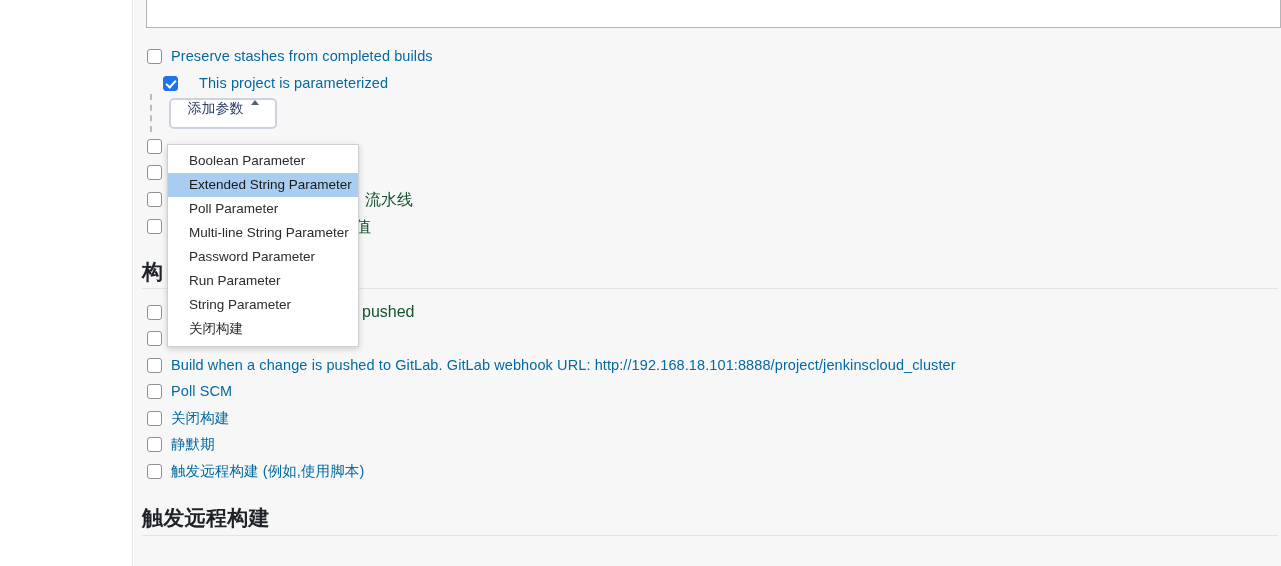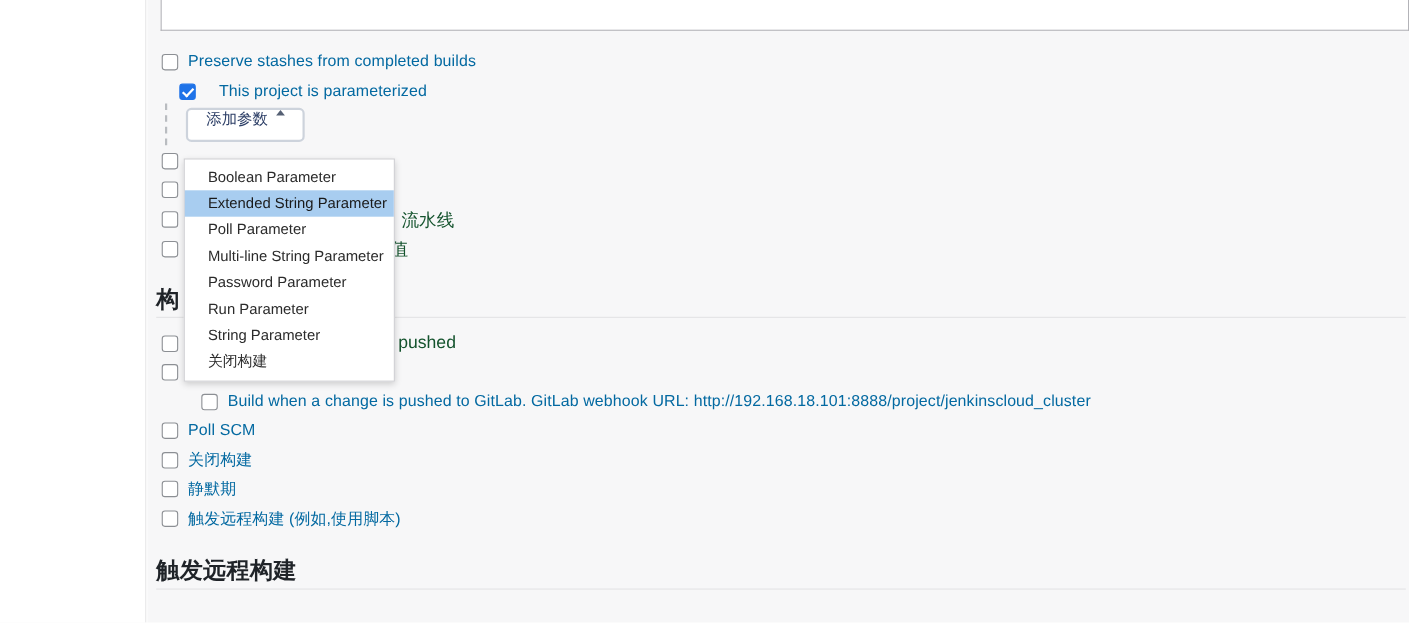--- a/index.html
+++ b/index.html
@@ -223,21 +223,21 @@
 
     <div class="chk-row" style="left:13px; top:302px;">
       <span class="cbox"></span>
     </div>
     <div class="bg-text" style="left:228px; top:303px;">pushed</div>
 
     <div class="chk-row" style="left:13px; top:328px;">
       <span class="cbox"></span>
     </div>
 
-    <div class="chk-row" style="left:13px; top:355px;margin-left:36px;">
+    <div class="chk-row" style="left:13px; top:355px;">
       <span class="cbox"></span>
       <span class="chk-label">Build when a change is pushed to GitLab. GitLab webhook URL: http://192.168.18.101:8888/project/jenkinscloud_cluster</span>
     </div>
 
     <div class="chk-row" style="left:13px; top:381px;">
       <span class="cbox"></span>
       <span class="chk-label">Poll SCM</span>
     </div>
 
     <div class="chk-row" style="left:13px; top:408px;text-align:right;">

